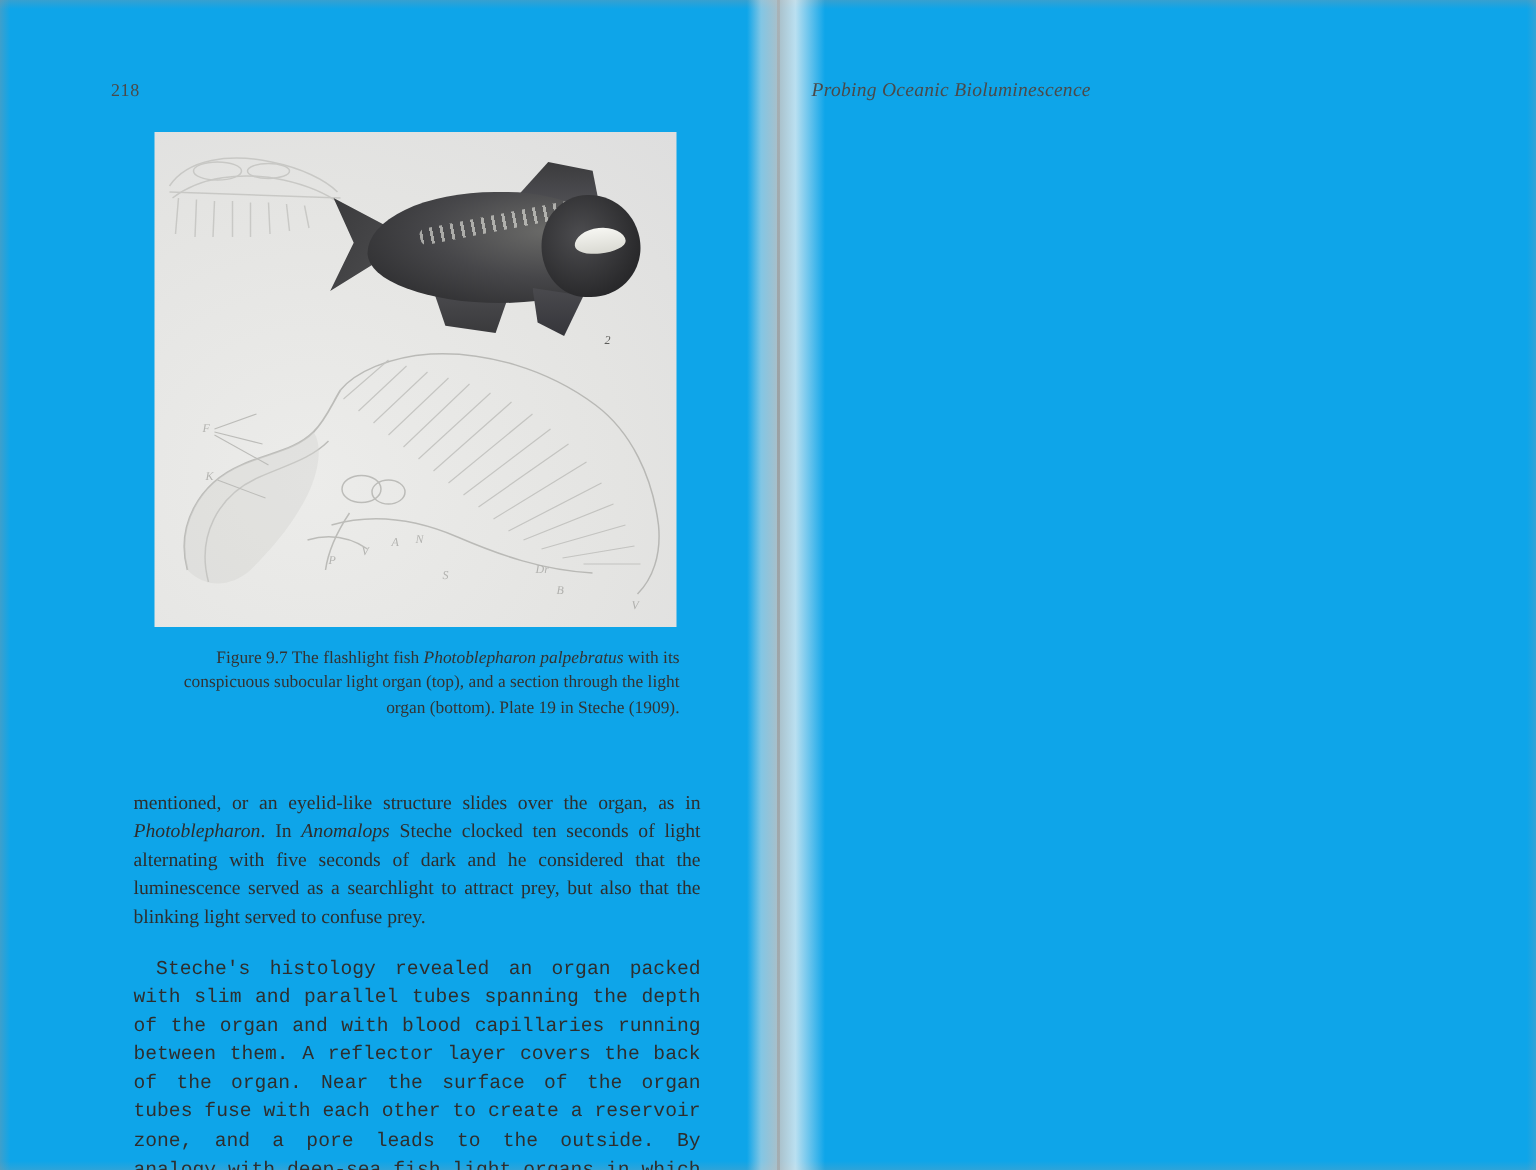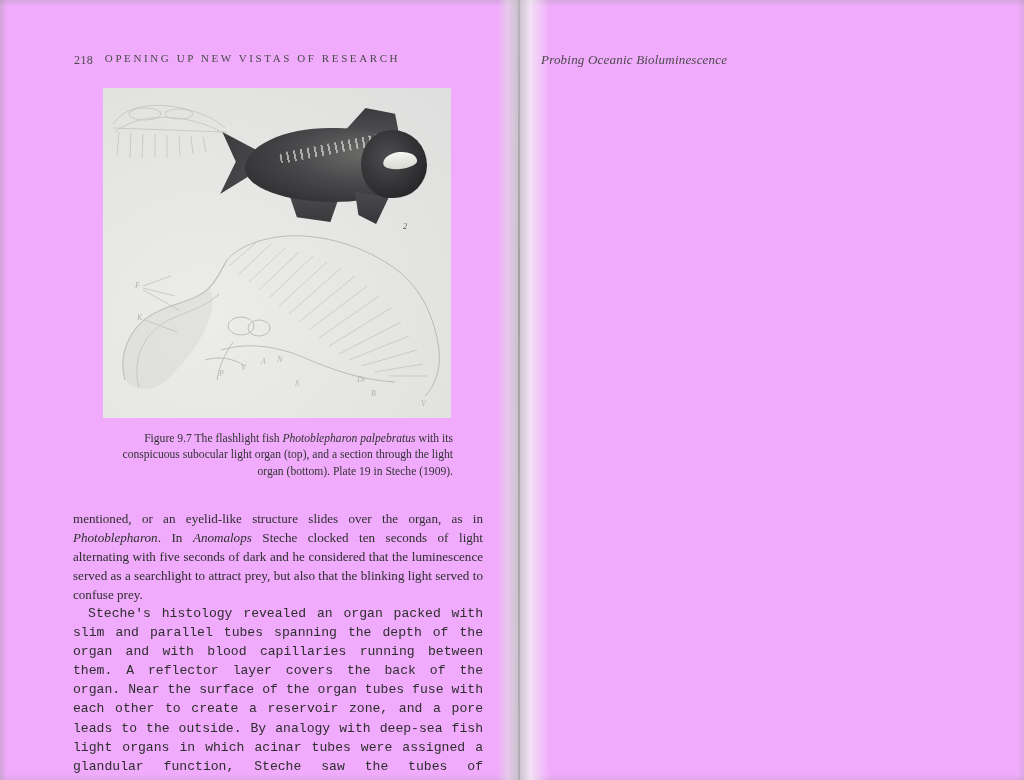--- a/index.html
+++ b/index.html
@@ -14,21 +14,21 @@
     overflow: hidden;
     font-family: "Liberation Serif", "DejaVu Serif", serif;
     color: #2b2b2b;
     position: relative;
   }
 
   
   #scan {
     position: absolute;
     inset: 0;
-    background: #f0abfc;
+    background: #0ea5e9;
   }
   
   #scan::before {
     content: "";
     position: absolute;
     inset: 0;
     pointer-events: none;
     background:
       linear-gradient(to right, rgba(150,150,150,.35) 0px, rgba(255,255,255,0) 7px),
       linear-gradient(to bottom, rgba(150,150,150,.30) 0px, rgba(255,255,255,0) 6px),
@@ -220,34 +220,33 @@
 
   
   .body-col {
     position: absolute;
     font-size: 13.1px;
     line-height: 1.455;
     color: #2e2e2e;
     text-align: justify;
   }
   .body-left  { left: 73px;  top: 509px; width: 410px; }
-  .body-col p { margin: 0; }
+  .body-col p { margin: 16px; }
   .body-col p.indent { text-indent: 1.15em; font-family: Liberation Mono, monospace; }
   .body-col i { font-style: italic; }
 </style>
 </head>
 <body>
 
 <div id="scan">
 
   <div class="page page-left">
 
     <div class="folio folio-left">218</div>
 
-    <div class="runhead runhead-left-text">OPENING UP NEW VISTAS OF RESEARCH</div>
 
     <div class="plate plate-left">
 
       <svg class="sketch-skel" viewBox="0 0 120 72">
         <g fill="none" stroke="#8b8b86" stroke-width="1">
           <path d="M4,26 C16,8 44,4 72,10 C92,14 108,22 116,30"></path>
           <path d="M6,34 C24,20 52,16 80,22 C98,26 110,32 118,38"></path>
           <path d="M4,30 L118,34"></path>
           <path d="M10,34 L8,58 M22,35 L21,60 M34,36 L33,60 M46,36 L46,60 M58,37 L58,60 M70,37 L71,58 M82,38 L84,56 M94,39 L97,54"></path>
           <ellipse cx="36" cy="16" rx="16" ry="6"></ellipse>

